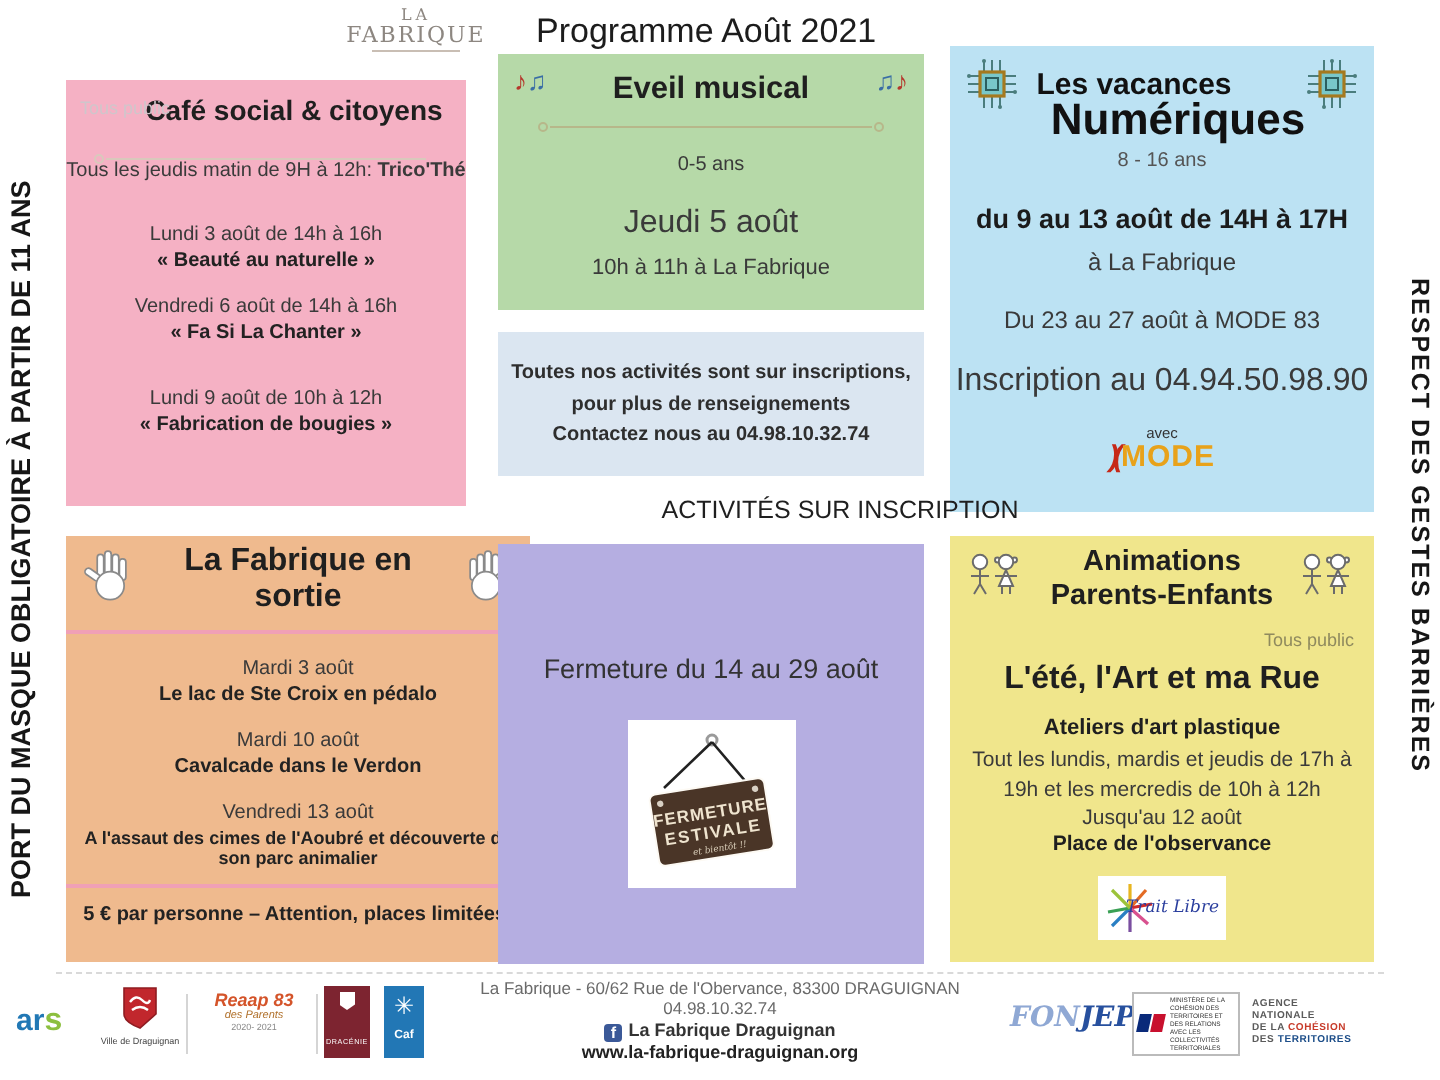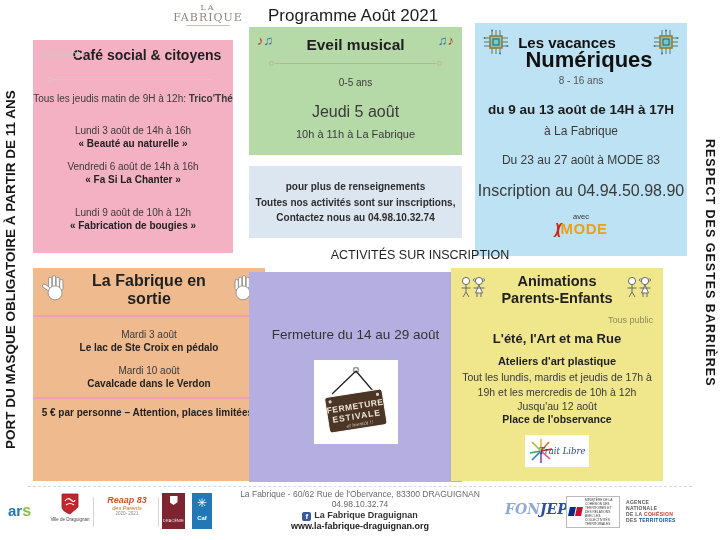--- a/index.html
+++ b/index.html
@@ -20,42 +20,42 @@
   .side.right { right:3px; top:98px; height:330px; width:22px; font-size:12.5px; letter-spacing:1px; }
 
   
   .panel { position:absolute; text-align:center; }
   .cafe   { left:33px;  top:40px;  width:200px; height:213px; background:#f5b1c4; }
   .eveil  { left:249px; top:27px;  width:213px; height:128px; background:#b6d9a8; }
   .infobox{ left:249px; top:166px; width:213px; height:72px;  background:#dbe6f1; }
   .num    { left:475px; top:23px;  width:212px; height:233px; background:#bce2f3; }
   .sortie { left:33px;  top:268px; width:232px; height:213px; background:#efba8e; }
   .ferm   { left:249px; top:272px; width:213px; height:210px; background:#b5aee1; }
-  .anim   { left:451px; top:268px; width:212px; height:213px; background:#f0e68c; }
+  .anim   { left:475px; top:268px; width:212px; height:213px; background:#f0e68c; }
 
   .mid-note { position:absolute; left:300px; top:248px; width:240px; text-align:center;
               font-size:12.5px; color:#1f1f1f; }
 
   .badge { position:absolute; left:7px; top:9px; font-size:9px; color:#cfc6cb; }
   .badge.anim-badge { left:auto; right:10px; top:47px; color:#8f8a5e; }
 
   h2 { font-size:14px; color:#1f1f1f; }
   .cafe h2 { margin:7px 4px 16px 32px; }
   .eveil h2 { margin-top:9px; font-size:15.5px; }
   .sortie h2 { margin-top:4px; font-size:16px; line-height:1.1; }
   .anim h2 { margin-top:5px; font-size:14.5px; line-height:1.15; }
 
   .thread { position:relative; height:1px; border-top:1px solid #d9c9bc; margin:6px 20px 0; }
   .thread .ring { position:absolute; left:-6px; top:-3px; width:5px; height:5px; border:1px solid #d9c9bc; border-radius:50%; }
   .thread .ring.r2 { left:auto; right:-6px; }
   .eveil .thread { border-color:#b7b78a; margin:9px 26px 0; }
   .eveil .thread .ring { border-color:#b7b78a; }
 
   .rule-pink { height:2px; background:#f0a0b6; margin-top:8px; }
-  .cafe .intro { margin-top:13px; font-size:10px; }
+  .cafe .intro { font-size:10px; }
   .event { margin-top:12px; }
   .event .date { font-size:10px; }
   .event .name { font-size:10px; font-weight:bold; color:#222; margin-top:2px; }
   .cafe .event.first { margin-top:21px; }
   .cafe .event.last { margin-top:22px; }
 
   .eveil .age { margin-top:13px; font-size:10px; }
   .eveil .date { margin-top:15px; font-size:16px; }
   .eveil .place { margin-top:7px; font-size:11px; }
 
@@ -74,21 +74,21 @@
   .mode-word { color:#e8a21a; font-weight:900; font-size:15px; letter-spacing:0.5px; }
 
   .sortie .event .date { font-size:10px; }
   .sortie .event .name { padding:0 6px; }
   .sortie .event.e3 .name { font-size:9px; }
   .sortie .price { margin-top:8px; font-size:10px; font-weight:bold; color:#222; padding:0 4px; }
 
   .ferm .f-title { margin-top:55px; font-size:13.5px; color:#333; }
   .sign-box { width:84px; height:84px; background:#fff; margin:18px auto 0; }
 
-  .anim .subtitle { margin-top:25px; font-size:13px; font-weight:bold; color:#1f1f1f; }
+  .anim .subtitle { margin-top:25px; font-size:16px; font-weight:bold; color:#1f1f1f; }
   .anim .workshop { margin-top:9px; font-size:11px; font-weight:bold; color:#1f1f1f; }
   .anim .schedule { margin-top:3px; font-size:10.5px; padding:0 8px; line-height:1.35; }
   .anim .until { margin-top:1px; font-size:10.5px; }
   .anim .place { margin-top:1px; font-size:10.5px; font-weight:bold; color:#1f1f1f; }
   .tl-box { position:relative; width:64px; height:32px; background:#fff; margin:10px auto 0; }
   .tl-text { position:absolute; left:14px; top:11px; font-size:8.5px; font-style:italic;
              font-family:"DejaVu Serif", serif; color:#2b3f9e; white-space:nowrap; }
 
   
   .corner { position:absolute; top:6px; }
@@ -179,22 +179,22 @@
     <div class="thread">
         <span class="ring"></span>
         <span class="ring r2"></span>
       </div>
     <div class="age">0-5 ans</div>
     <div class="date">Jeudi 5 août</div>
     <div class="place">10h à 11h à La Fabrique</div>
   </section>
 
   <section class="panel infobox">
+    <div>Toutes nos activités sont sur inscriptions,</div>
     <div>pour plus de renseignements</div>
-    <div>Toutes nos activités sont sur inscriptions,</div>
     <div>Contactez nous au 04.98.10.32.74</div>
   </section>
 
   <section class="panel num">
     <span class="corner l">
       <svg width="26" height="26" viewBox="0 0 26 26">
         <g stroke="#4a7d7d" stroke-width="1" fill="none">
           <path d="M1 9 H7 M1 13 H7 M1 17 H7 M19 9 H25 M19 13 H25 M19 17 H25 M9 1 V7 M13 1 V7 M17 1 V7 M9 19 V25 M13 19 V25 M17 19 V25"></path>
         </g>
         <circle cx="1.5" cy="9" r="1" fill="#4a7d7d"></circle>
@@ -260,20 +260,24 @@
     </span>
     <h2><span>La Fabrique en</span><br><span>sortie</span></h2>
     <div class="rule-pink"></div>
     <div class="event">
       <div class="date">Mardi 3 août</div>
       <div class="name">Le lac de Ste Croix en pédalo</div>
     </div>
     <div class="event">
       <div class="date">Mardi 10 août</div>
       <div class="name">Cavalcade dans le Verdon</div>
+    </div>
+    <div class="event e3">
+      <div class="date">Vendredi 13 août</div>
+      <div class="name">A l'assaut des cimes de l'Aoubré et découverte de son parc animalier</div>
     </div>
     <div class="rule-pink"></div>
     <div class="price">5 € par personne – Attention, places limitées!</div>
   </section>
 
   <section class="panel ferm">
     <div class="f-title">Fermeture du 14 au 29 août</div>
     <div class="sign-box">
       <svg width="84" height="84" viewBox="0 0 84 84">
         <circle cx="42" cy="10" r="2.5" fill="none" stroke="#9a9a9a" stroke-width="1.5"></circle>

